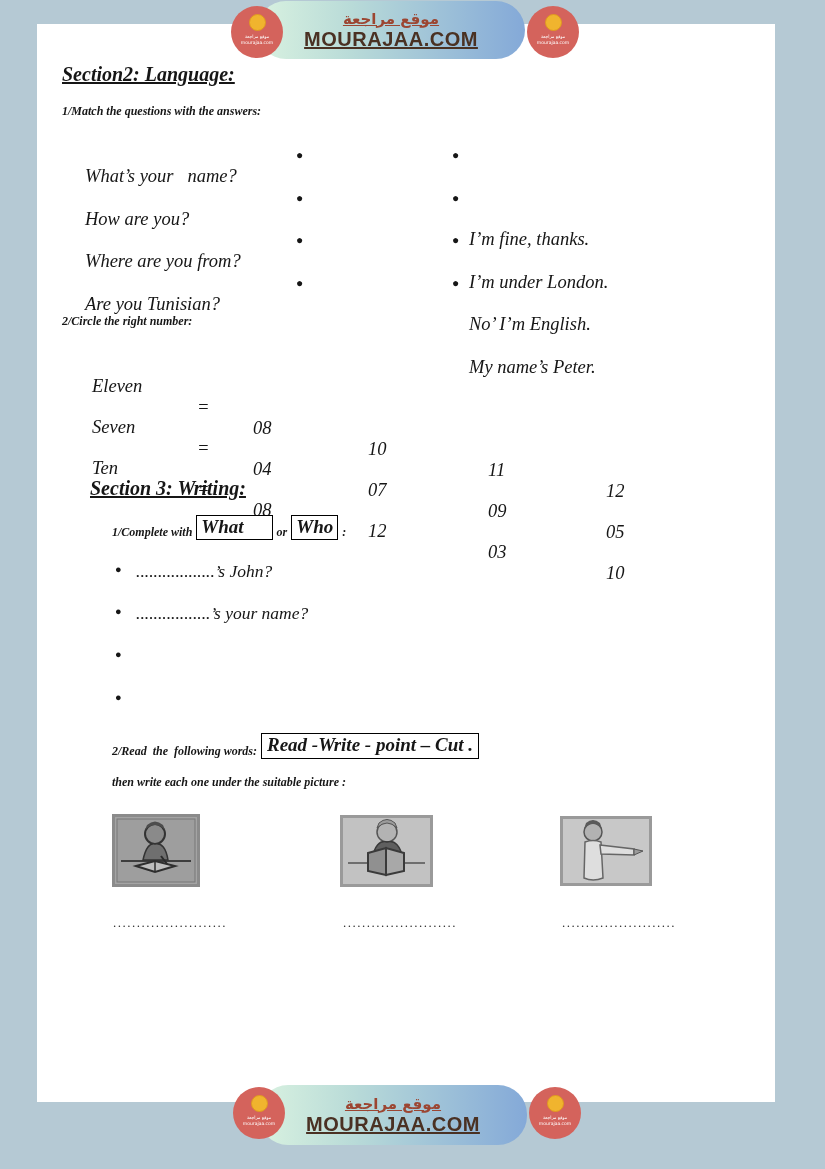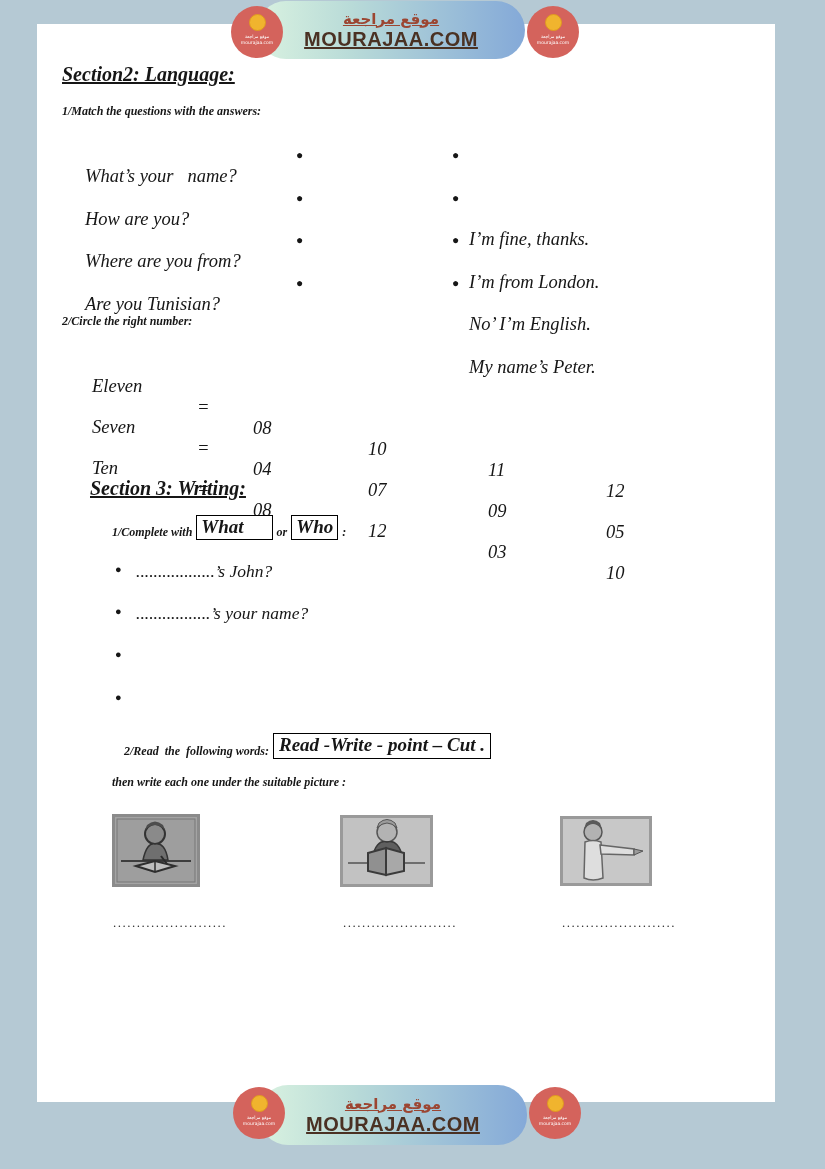--- a/index.html
+++ b/index.html
@@ -126,21 +126,21 @@
 <div class="match-row it" style="top:145px">
   <span class="q">What’s your   name?</span>
   <span class="d1 dot-glyph">●</span>
   <span class="d2 dot-glyph">●</span>
   <span class="a">I’m fine, thanks.</span>
 </div>
 <div class="match-row it" style="top:188px">
   <span class="q">How are you?</span>
   <span class="d1 dot-glyph">●</span>
   <span class="d2 dot-glyph">●</span>
-  <span class="a">I’m from London.</span>
+  <span class="a">I’m under London.</span>
 </div>
 <div class="match-row it" style="top:230px">
   <span class="q">Where are you from?</span>
   <span class="d1 dot-glyph">●</span>
   <span class="d2 dot-glyph">●</span>
   <span class="a">No’ I’m English.</span>
 </div>
 <div class="match-row it" style="top:273px">
   <span class="q">Are you Tunisian?</span>
   <span class="d1 dot-glyph">●</span>
@@ -193,21 +193,21 @@
   <span class="bd">●</span>
   <span class="bt">.................’s your name?</span>
 </div>
 <div class="bullet-row" style="top:646px">
   <span class="bd">●</span>
 </div>
 <div class="bullet-row" style="top:689px">
   <span class="bd">●</span>
 </div>
 
-<div class="abs inline-row" style="left:124px;top:733px">
+<div class="abs inline-row" style="left:112px;top:733px">
   <span class="h2">2/Read  the  following words:</span>
   <span class="boxwords">Read -Write - point – Cut .</span>
 </div>
 <div class="abs h2" style="left:112px;top:775px">then write each one under the suitable picture :</div>
 
 <div class="pic" style="left:112px;top:814px">
   <svg width="88" height="73" viewBox="0 0 88 73">
     <rect x="1.5" y="1.5" width="85" height="70" fill="#a4a4a4" stroke="#8b8b8b" stroke-width="3"></rect>
     <rect x="5" y="5" width="78" height="63" fill="#9e9e9e" stroke="#777" stroke-width="1"></rect>
     <line x1="9" y1="47" x2="79" y2="47" stroke="#3d3d3d" stroke-width="2"></line>

